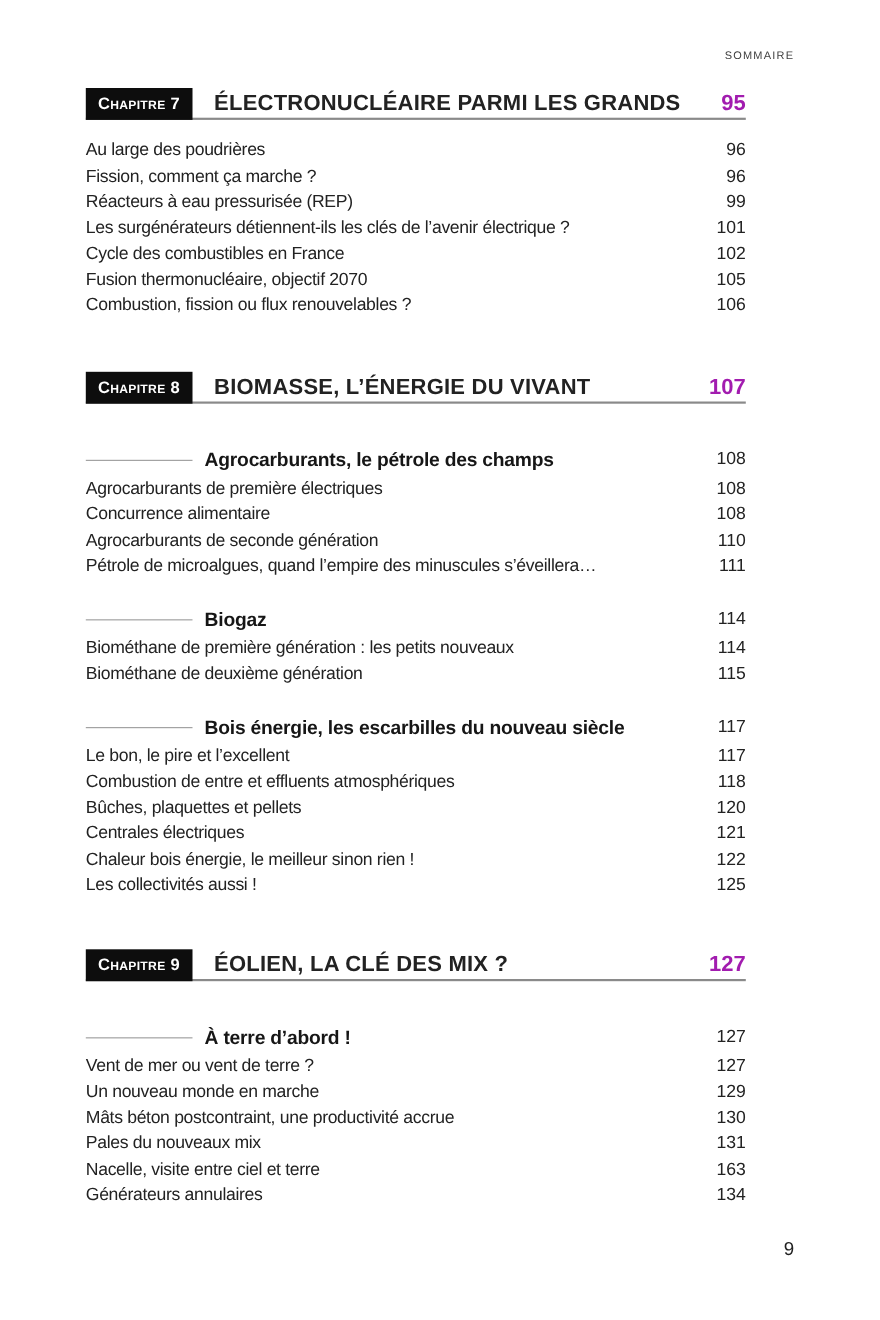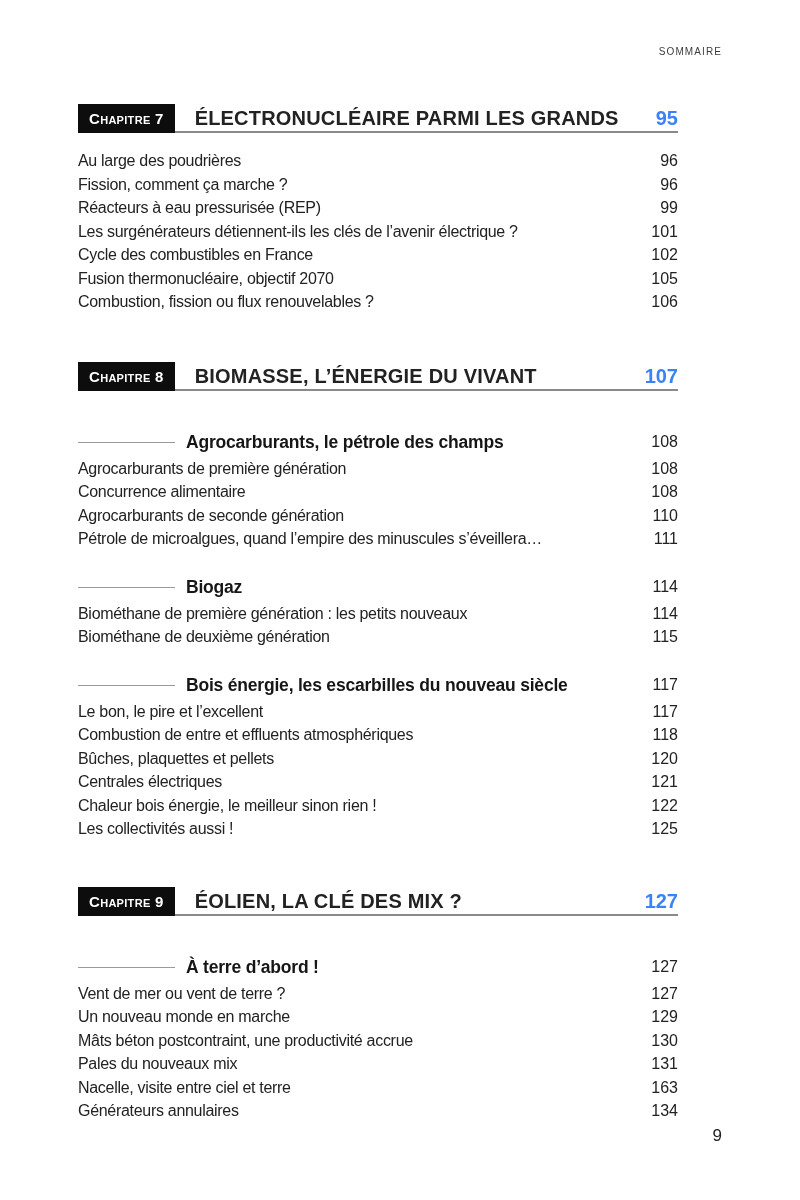--- a/index.html
+++ b/index.html
@@ -34,24 +34,24 @@
     font-variant:small-caps; font-weight:bold; font-size:15px;
     letter-spacing:0.3px;
   }
   .chapter-title {
     flex:1; margin-left:20px;
     display:flex; align-items:center;
     font-weight:bold; font-size:20px; letter-spacing:0.2px; color:#222222;
   }
   .chapter-page {
     display:flex; align-items:center;
-    font-weight:bold; font-size:20px; color:#3b82f6;
-  }
-
-  .mt-ch7 { margin-top:104px; }
+    font-weight:bold; font-size:20px; color:#a21caf;
+  }
+
+  .mt-ch7 { margin-top:80px; }
   .mt-ch8 { margin-top:48px; }
   .mt-ch9 { margin-top:46px; }
 
   .entries { margin-top:16px; }
   .entries.tight { margin-top:0; }
 
   .entry {
     display:flex; align-items:baseline;
     font-size:16px; line-height:23.5px; letter-spacing:-0.3px;
     color:#222222;
@@ -129,21 +129,21 @@
     <div class="chapter-page">107</div>
   </div>
 
   <div class="section-head mt-sec-first">
     <span class="dash"></span>
     <span class="section-title">Agrocarburants, le pétrole des champs</span>
     <span class="section-page">108</span>
   </div>
   <div class="entries tight">
     <div class="entry">
-      <span class="entry-title">Agrocarburants de première génération</span>
+      <span class="entry-title">Agrocarburants de première électriques</span>
       <span class="entry-page">108</span>
     </div>
     <div class="entry">
       <span class="entry-title">Concurrence alimentaire</span>
       <span class="entry-page">108</span>
     </div>
     <div class="entry">
       <span class="entry-title">Agrocarburants de seconde génération</span>
       <span class="entry-page">110</span>
     </div>

